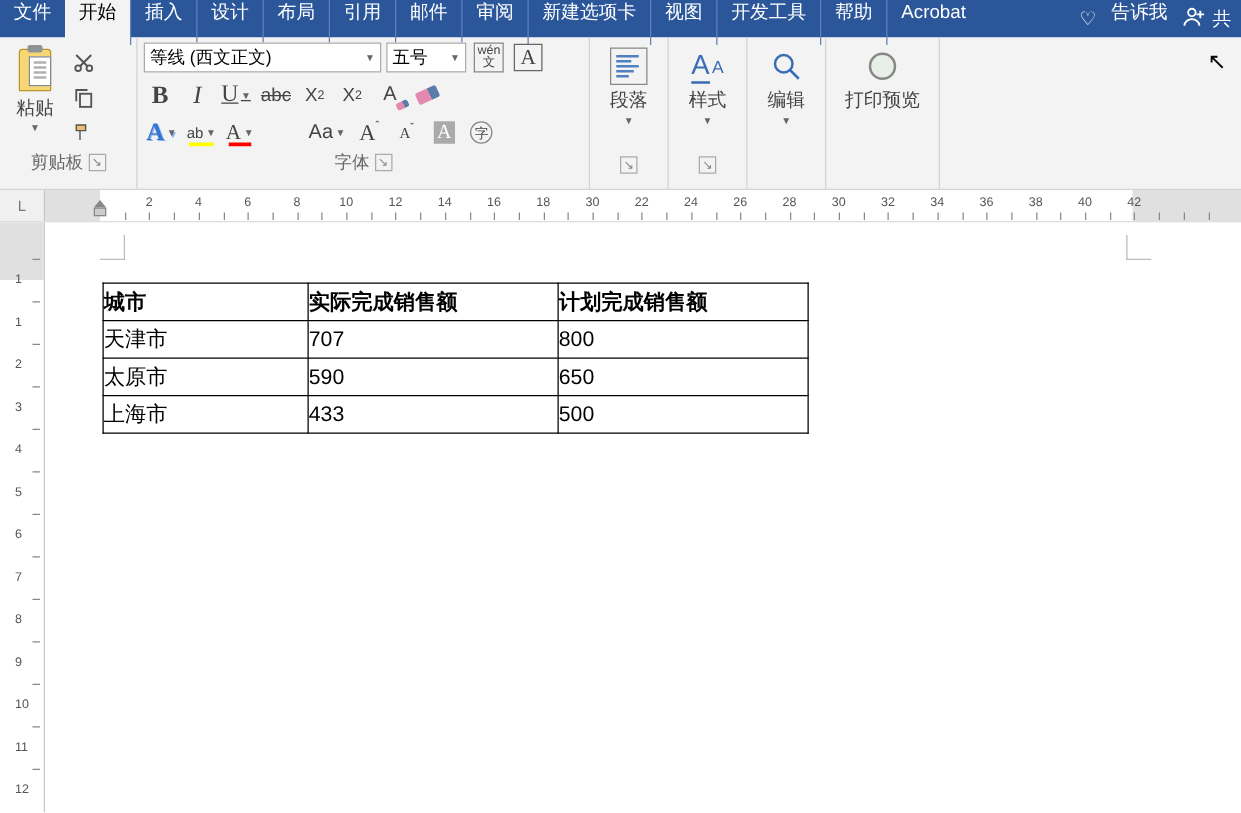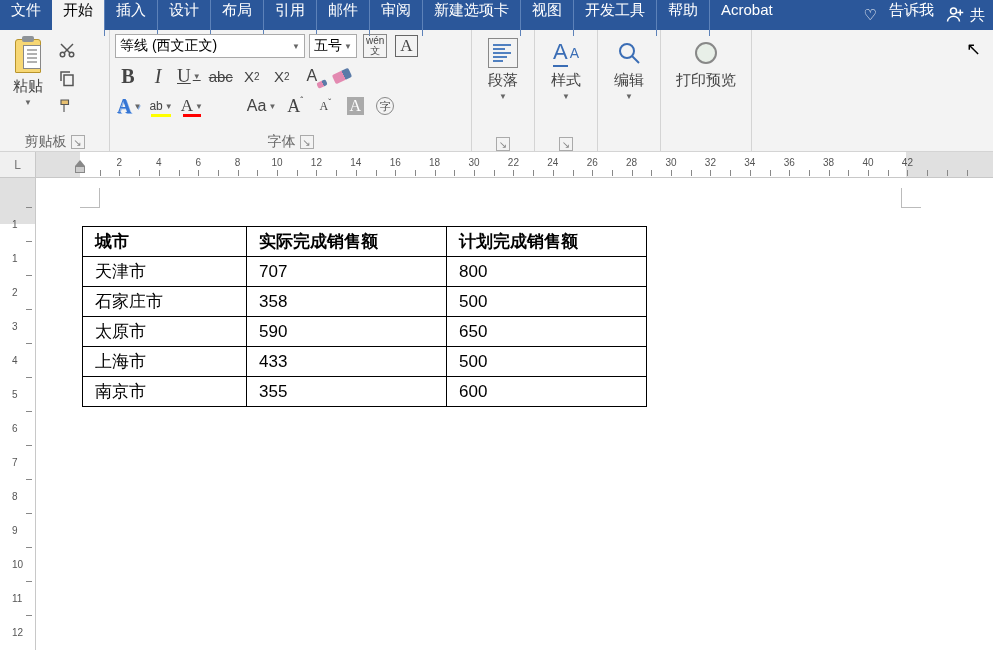--- a/index.html
+++ b/index.html
@@ -8,42 +8,42 @@
 .ribbon-tabs { background: #2b579a; height: 30px; display: flex; align-items: center; color: #fff; font-size: 15px; }
 .ribbon-tab { padding: 0 11px; height: 41px; line-height: 30px; cursor: pointer; white-space: nowrap; }
 .ribbon-tab.active { background: #f3f3f3; color: #000000; }
 .ribbon-tab.sep { border-left: 1px solid #5d82b9; }
 .ribbon-spacer { flex: 1; }
 .ribbon-right { display: flex; align-items: center; gap: 6px; padding-right: 8px; }
 .ribbon-icon-q { font-size: 15px; }
 
 .ribbon { background: #f3f3f3; border-bottom: 1px solid #d4d4d4; height: 122px; display: flex; }
 .group { border-right: 1px solid #d4d4d4; display: flex; flex-direction: column; padding: 3px 5px 0; }
-.group-label { text-align: center; font-size: 14px; color: #666; padding: 2px 0 0; display: flex; justify-content: center; align-items: center; gap: 4px; }
+.group-label { text-align: center; font-size: 14px; color: #666; padding: 2px 0 12px; display: flex; justify-content: center; align-items: center; gap: 4px; }
 .group-body { flex: 1; display: flex; }
 
 .clipboard-body { display: flex; gap: 4px; }
 .paste-btn { display: flex; flex-direction: column; align-items: center; gap: 2px; padding: 4px 6px 0; }
 .paste-icon { width: 34px; height: 38px; position: relative; }
 .paste-board { width: 26px; height: 34px; background: #f7d774; border: 1px solid #b8942c; border-radius: 3px 3px 1px 1px; position: absolute; left: 4px; top: 2px; }
 .paste-board:before { content: ""; position: absolute; top: -4px; left: 6px; width: 12px; height: 6px; background: #8e9398; border-radius: 2px; }
 .paste-sheet { position: absolute; left: 12px; top: 8px; width: 18px; height: 24px; background: #fff; border: 1px solid #888; }
 .paste-sheet:before { content:""; position:absolute; top:3px; left:3px; right:3px; height:2px; background:#b1b1b1; box-shadow:0 4px 0 #b1b1b1,0 8px 0 #b1b1b1,0 12px 0 #b1b1b1; }
 .paste-label { font-size: 15px; color: #444; }
 .small-tri { font-size: 8px; color: #666; }
 
 .clip-side { display:flex; flex-direction:column; gap: 6px; padding-top: 6px; }
 .clip-side div { width: 24px; height: 22px; display:flex; align-items:center; justify-content:center; }
 .cut-icn svg, .copy-icn svg, .brush-icn svg { width:18px; height:18px; }
 
 .font-body { display:flex; flex-direction:column; gap:4px; }
 .font-row { display:flex; align-items:center; gap:4px; }
 .font-combo { background:#fff; border:1px solid #aaa; height:24px; display:flex; align-items:center; padding:0 4px; font-size:14px; }
 .font-combo.name { width: 190px; }
-.font-combo.size { width: 48px; }
+.font-combo.size { width: 64px; }
 .tri { font-size:8px; color:#666; margin-left:auto; }
 .btn { min-width:26px; height:26px; display:flex; align-items:center; justify-content:center; font-size:16px; color:#444; position:relative; padding:0 2px; }
 .btn.b { font-weight:bold; font-family: "Times New Roman", serif; font-size:20px; }
 .btn.i { font-style:italic; font-family: "Times New Roman", serif; font-size:20px; }
 .btn.u { text-decoration:underline; font-family: "Times New Roman", serif; font-size:19px; }
 .btn.strike { text-decoration:line-through; font-size:15px; }
 .btn.sub { font-size:15px; }
 .btn.sub sub { font-size:10px; }
 .btn.sup { font-size:15px; }
 .btn.sup sup { font-size:10px; }
@@ -93,21 +93,21 @@
 .v-ruler .num { position:absolute; left:12px; font-size:10px; color:#555; transform:translateY(-50%); }
 .v-ruler .mark { position:absolute; left:26px; width:6px; height:1px; background:#888; }
 
 .doc-surface { flex:1; background:#fff; position:relative; overflow:hidden; }
 .page { position:absolute; left:0; top:0; right:0; bottom:0; background:#fff; }
 .page-corner { position:absolute; width:20px; height:20px; }
 .pc-tl { left:44px; top:10px; border-right:1px solid #bbb; border-bottom:1px solid #bbb; }
 .pc-tr { right:72px; top:10px; border-left:1px solid #bbb; border-bottom:1px solid #bbb; }
 
 .data-table { position:absolute; left:46px; top:48px; border-collapse:collapse; }
-.data-table th, .data-table td { border:1px solid #000; padding: 3px 12px; font-size:17px; text-align:left; font-weight:normal; }
+.data-table th, .data-table td { border:1px solid #000; padding: 3px 0; font-size:17px; text-align:left; font-weight:normal; }
 .data-table th { font-weight:bold; }
 .data-table td.c1, .data-table th.c1 { width:164px; }
 .data-table td.c2, .data-table th.c2 { width:200px; }
 .data-table td.c3, .data-table th.c3 { width:200px; }
 
 .launcher { font-size:10px; color:#888; border:1px solid #aaa; width:14px; height:14px; display:flex; align-items:center; justify-content:center; }
 
 .cursor-arrow { position:absolute; right:12px; top:38px; font-size:18px; color:#000; pointer-events:none; }
 
 .share-icn svg { width:18px; height:18px; }
@@ -448,36 +448,26 @@
               <th class="c3">计划完成销售额</th>
             </tr>
           </thead>
         <tbody id="tbody">
             <tr>
               <td class="c1">天津市</td>
               <td class="c2">707</td>
               <td class="c3">800</td>
             </tr>
             <tr>
-              <td class="c1">石家庄市</td>
-              <td class="c2">358</td>
-              <td class="c3">500</td>
-            </tr>
-            <tr>
               <td class="c1">太原市</td>
               <td class="c2">590</td>
               <td class="c3">650</td>
             </tr>
             <tr>
               <td class="c1">上海市</td>
               <td class="c2">433</td>
               <td class="c3">500</td>
             </tr>
-            <tr>
-              <td class="c1">南京市</td>
-              <td class="c2">355</td>
-              <td class="c3">600</td>
-            </tr>
           </tbody>
       </table>
     </div>
   </div>
 </div>
 
 </body></html>

